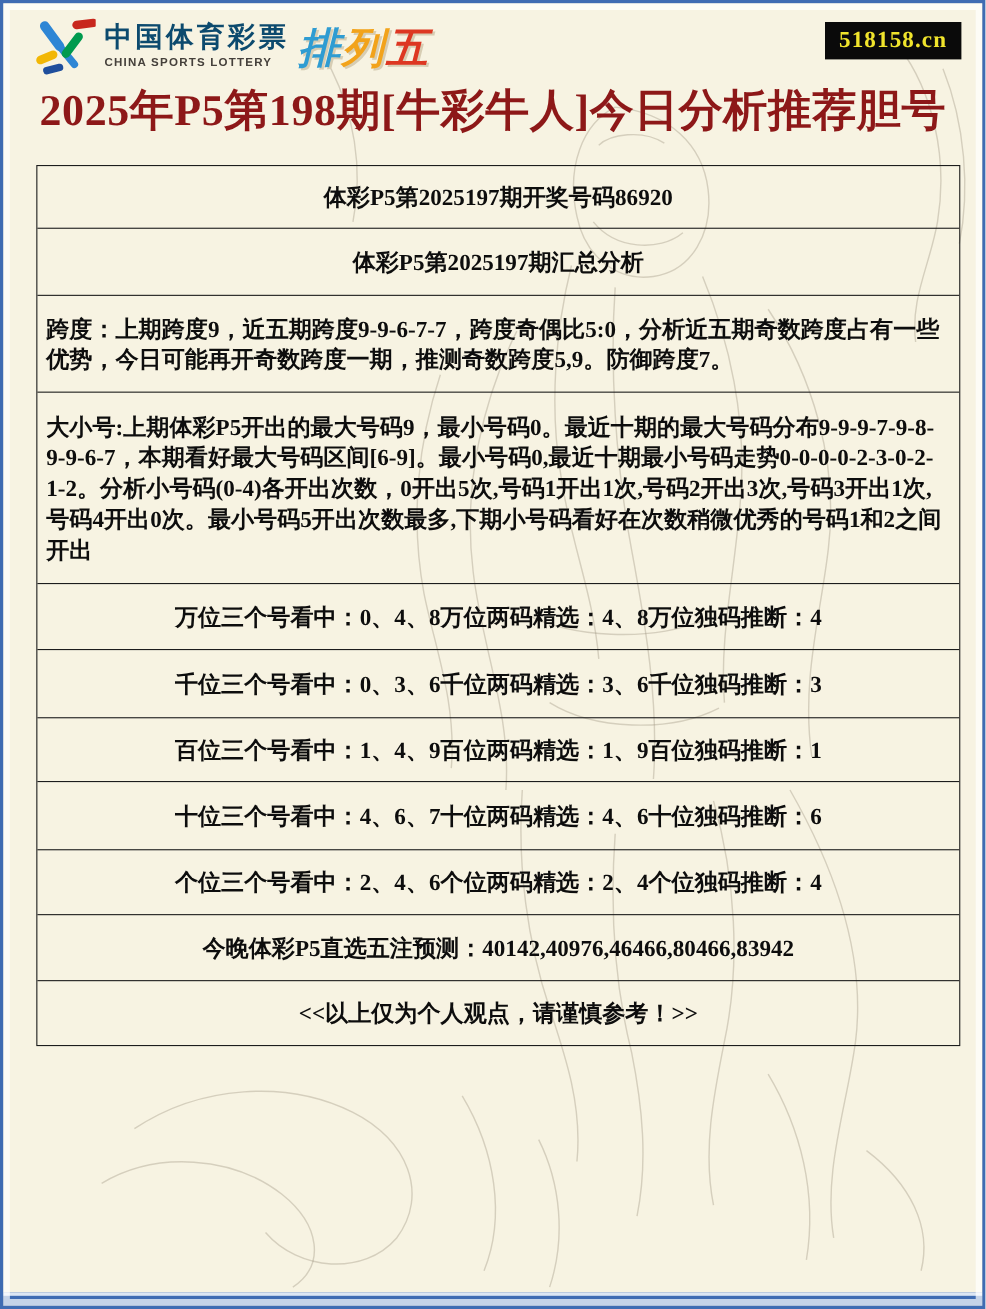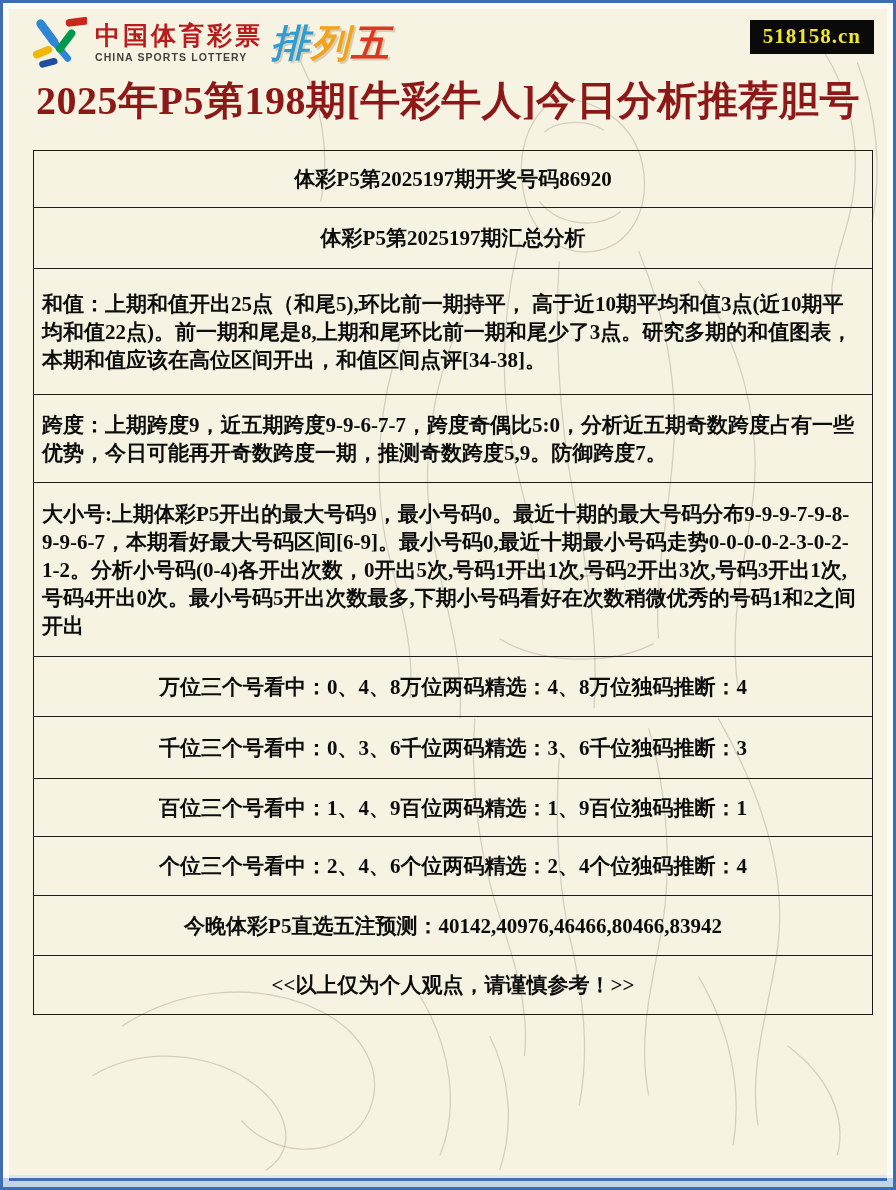--- a/index.html
+++ b/index.html
@@ -18,21 +18,21 @@
     pointer-events:none;z-index:4;
   }
   .bottom-bar{
     position:absolute;left:0;right:0;bottom:0;height:9px;
     background:#3f6cb3;border-top:3px solid #dce6f4;z-index:3;
   }
   
   .header{position:absolute;top:13px;left:26px;display:flex;align-items:center;z-index:2;}
   .logo-icon{width:58px;height:54px;flex:0 0 auto;}
   .logo-text{display:flex;flex-direction:column;margin-left:8px;line-height:1;}
-  .logo-cn{font-size:25px;font-weight:700;color:#b91c1c;letter-spacing:3px;font-family:Liberation Sans, sans-serif;}
+  .logo-cn{font-size:25px;font-weight:700;color:#0c4a6e;letter-spacing:3px;font-family:Liberation Mono, monospace;}
   .logo-en{font-size:10.5px;font-weight:700;color:#45403b;letter-spacing:1.1px;margin-top:4px;font-family:"Liberation Sans",sans-serif;}
   .game-name{display:flex;margin-left:8px;font-size:38px;font-weight:900;font-style:italic;
     font-family:"Liberation Sans",sans-serif;text-shadow:2px 2px 0 rgba(120,90,40,.25);letter-spacing:2px;}
   .gc0{color:#2f9cd2;} .gc1{color:#f2a31b;} .gc2{color:#dd3722;}
   .site-badge{
     position:absolute;top:17px;right:19px;z-index:2;
     background:#0a0a0a;color:#f0e42c;
     font-size:21px;font-weight:700;letter-spacing:1px;
     padding:4px 13px 5px 13px;
     font-family:"Liberation Serif","DejaVu Serif",serif;
@@ -114,25 +114,25 @@
     </div>
   </div>
 
   <div class="site-badge">518158.cn</div>
 
   <div class="page-title">2025年P5第198期[牛彩牛人]今日分析推荐胆号</div>
 
   <div class="sheet">
     <div class="row center" style="height:57px">体彩P5第2025197期开奖号码86920</div>
     <div class="row center" style="height:61px">体彩P5第2025197期汇总分析</div>
-    <div class="row left" style="height:126px">和值：上期和值开出25点（和尾5),环比前一期持平， 高于近10期平均和值3点(近10期平均和值22点)。前一期和尾是8,上期和尾环比前一期和尾少了3点。研究多期的和值图表，本期和值应该在高位区间开出，和值区间点评[34-38]。</div>
     <div class="row left" style="height:88px">跨度：上期跨度9，近五期跨度9-9-6-7-7，跨度奇偶比5:0，分析近五期奇数跨度占有一些优势，今日可能再开奇数跨度一期，推测奇数跨度5,9。防御跨度7。</div>
     <div class="row left" style="height:174px">大小号:上期体彩P5开出的最大号码9，最小号码0。最近十期的最大号码分布9-9-9-7-9-8-9-9-6-7，本期看好最大号码区间[6-9]。最小号码0,最近十期最小号码走势0-0-0-0-2-3-0-2-1-2。分析小号码(0-4)各开出次数，0开出5次,号码1开出1次,号码2开出3次,号码3开出1次,号码4开出0次。最小号码5开出次数最多,下期小号码看好在次数稍微优秀的号码1和2之间开出</div>
     <div class="row center" style="height:60px">万位三个号看中：0、4、8万位两码精选：4、8万位独码推断：4</div>
     <div class="row center" style="height:62px">千位三个号看中：0、3、6千位两码精选：3、6千位独码推断：3</div>
     <div class="row center" style="height:58px">百位三个号看中：1、4、9百位两码精选：1、9百位独码推断：1</div>
+    <div class="row center" style="height:62px">十位三个号看中：4、6、7十位两码精选：4、6十位独码推断：6</div>
     <div class="row center" style="height:59px">个位三个号看中：2、4、6个位两码精选：2、4个位独码推断：4</div>
     <div class="row center" style="height:60px">今晚体彩P5直选五注预测：40142,40976,46466,80466,83942</div>
     <div class="row center" style="height:58px">&lt;&lt;以上仅为个人观点，请谨慎参考！&gt;&gt;</div>
   </div>
 
   <div class="bottom-bar"></div>
 </div>
 
 </body></html>

